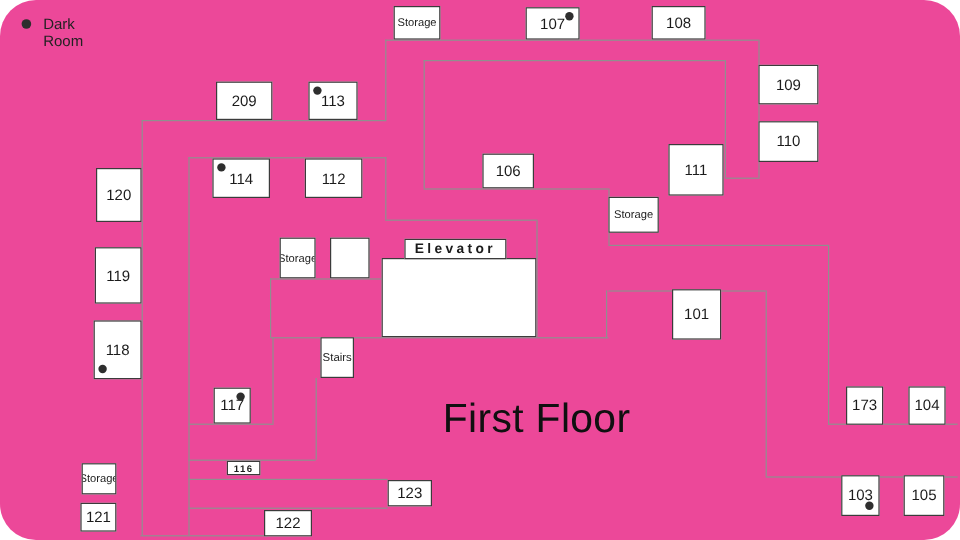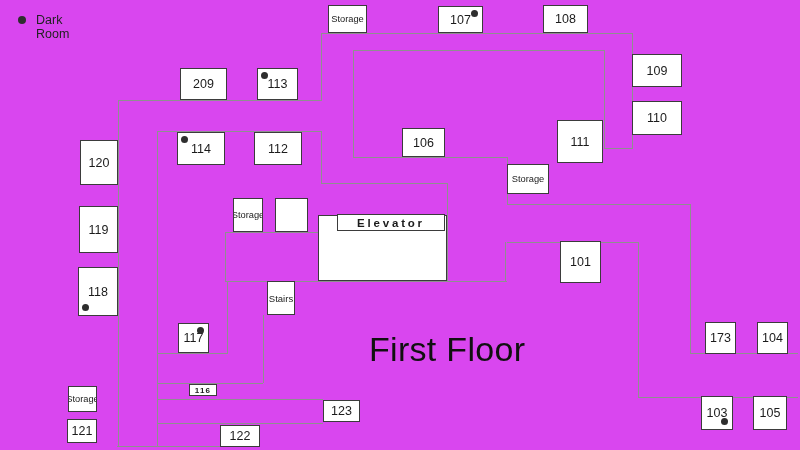--- a/index.html
+++ b/index.html
@@ -1,18 +1,19 @@
 <!DOCTYPE html>
 <html><head>
 <meta charset="utf-8">
 <style>
   html,body{margin:0;padding:0;background:#fff;}
   #canvas{
-    position:relative;width:800px;height:450px;background:#d946ef;overflow:hidden;
+    position:relative;width:800px;height:450px;background:#ec4899;overflow:hidden;
     font-family:"Liberation Sans","DejaVu Sans",sans-serif;
+    border-radius:30px;
   }
   .wall{position:absolute;background:#8f8f8f;z-index:1;}
   .wall.h{height:1.4px;}
   .wall.v{width:1.4px;}
   .box{
     position:absolute;background:#ffffff;border:1.3px solid #3b3b3b;
     box-sizing:border-box;display:flex;align-items:center;justify-content:center;
     color:#1b1b1b;z-index:3;white-space:nowrap;overflow:hidden;
   }
   .box.room{font-size:12.5px;}
@@ -88,21 +89,21 @@
       <div class="box room" style="left: 254px; top: 132px; width: 48px; height: 33px;">112</div>
       <div class="box room" style="left: 402px; top: 128px; width: 43px; height: 29px;">106</div>
       <div class="box storage" style="left: 507px; top: 164px; width: 42px; height: 30px;">Storage</div>
       <div class="box room" style="left: 80px; top: 140px; width: 38px; height: 45px;">120</div>
       <div class="box room" style="left: 79px; top: 206px; width: 39px; height: 47px;">119</div>
       <div class="box room" style="left: 78px; top: 267px; width: 40px; height: 49px;">118</div>
       <div class="dot" style="left: 82px; top: 304px;"></div>
       <div class="box storage" style="left: 233px; top: 198px; width: 30px; height: 34px;">Storage</div>
       <div class="box room" style="left: 275px; top: 198px; width: 33px; height: 34px;"></div>
       <div class="box shaft" style="left: 318px; top: 215px; width: 129px; height: 66px;"></div>
-      <div class="box elevator" style="left: 337px; top: 214px; width: 108px; height: 17px;">Elevator</div>
+      <div class="box elevator" style="left: 337px; top: 199px; width: 85px; height: 17px;">Elevator</div>
       <div class="box room" style="left: 560px; top: 241px; width: 41px; height: 42px;">101</div>
       <div class="box stairs" style="left: 267px; top: 281px; width: 28px; height: 34px; text-align: right;">Stairs</div>
       <div class="box room" style="left: 178px; top: 323px; width: 31px; height: 30px;">117</div>
       <div class="dot" style="left: 197px; top: 327px;"></div>
       <div class="box room" style="left: 705px; top: 322px; width: 31px; height: 32px;">173</div>
       <div class="box room" style="left: 757px; top: 322px; width: 31px; height: 32px;">104</div>
       <div class="box room" style="left: 701px; top: 396px; width: 32px; height: 34px;">103</div>
       <div class="dot" style="left: 721px; top: 418px;"></div>
       <div class="box room" style="left: 753px; top: 396px; width: 34px; height: 34px;">105</div>
       <div class="box storage" style="left: 68px; top: 386px; width: 29px; height: 26px;">Storage</div>

